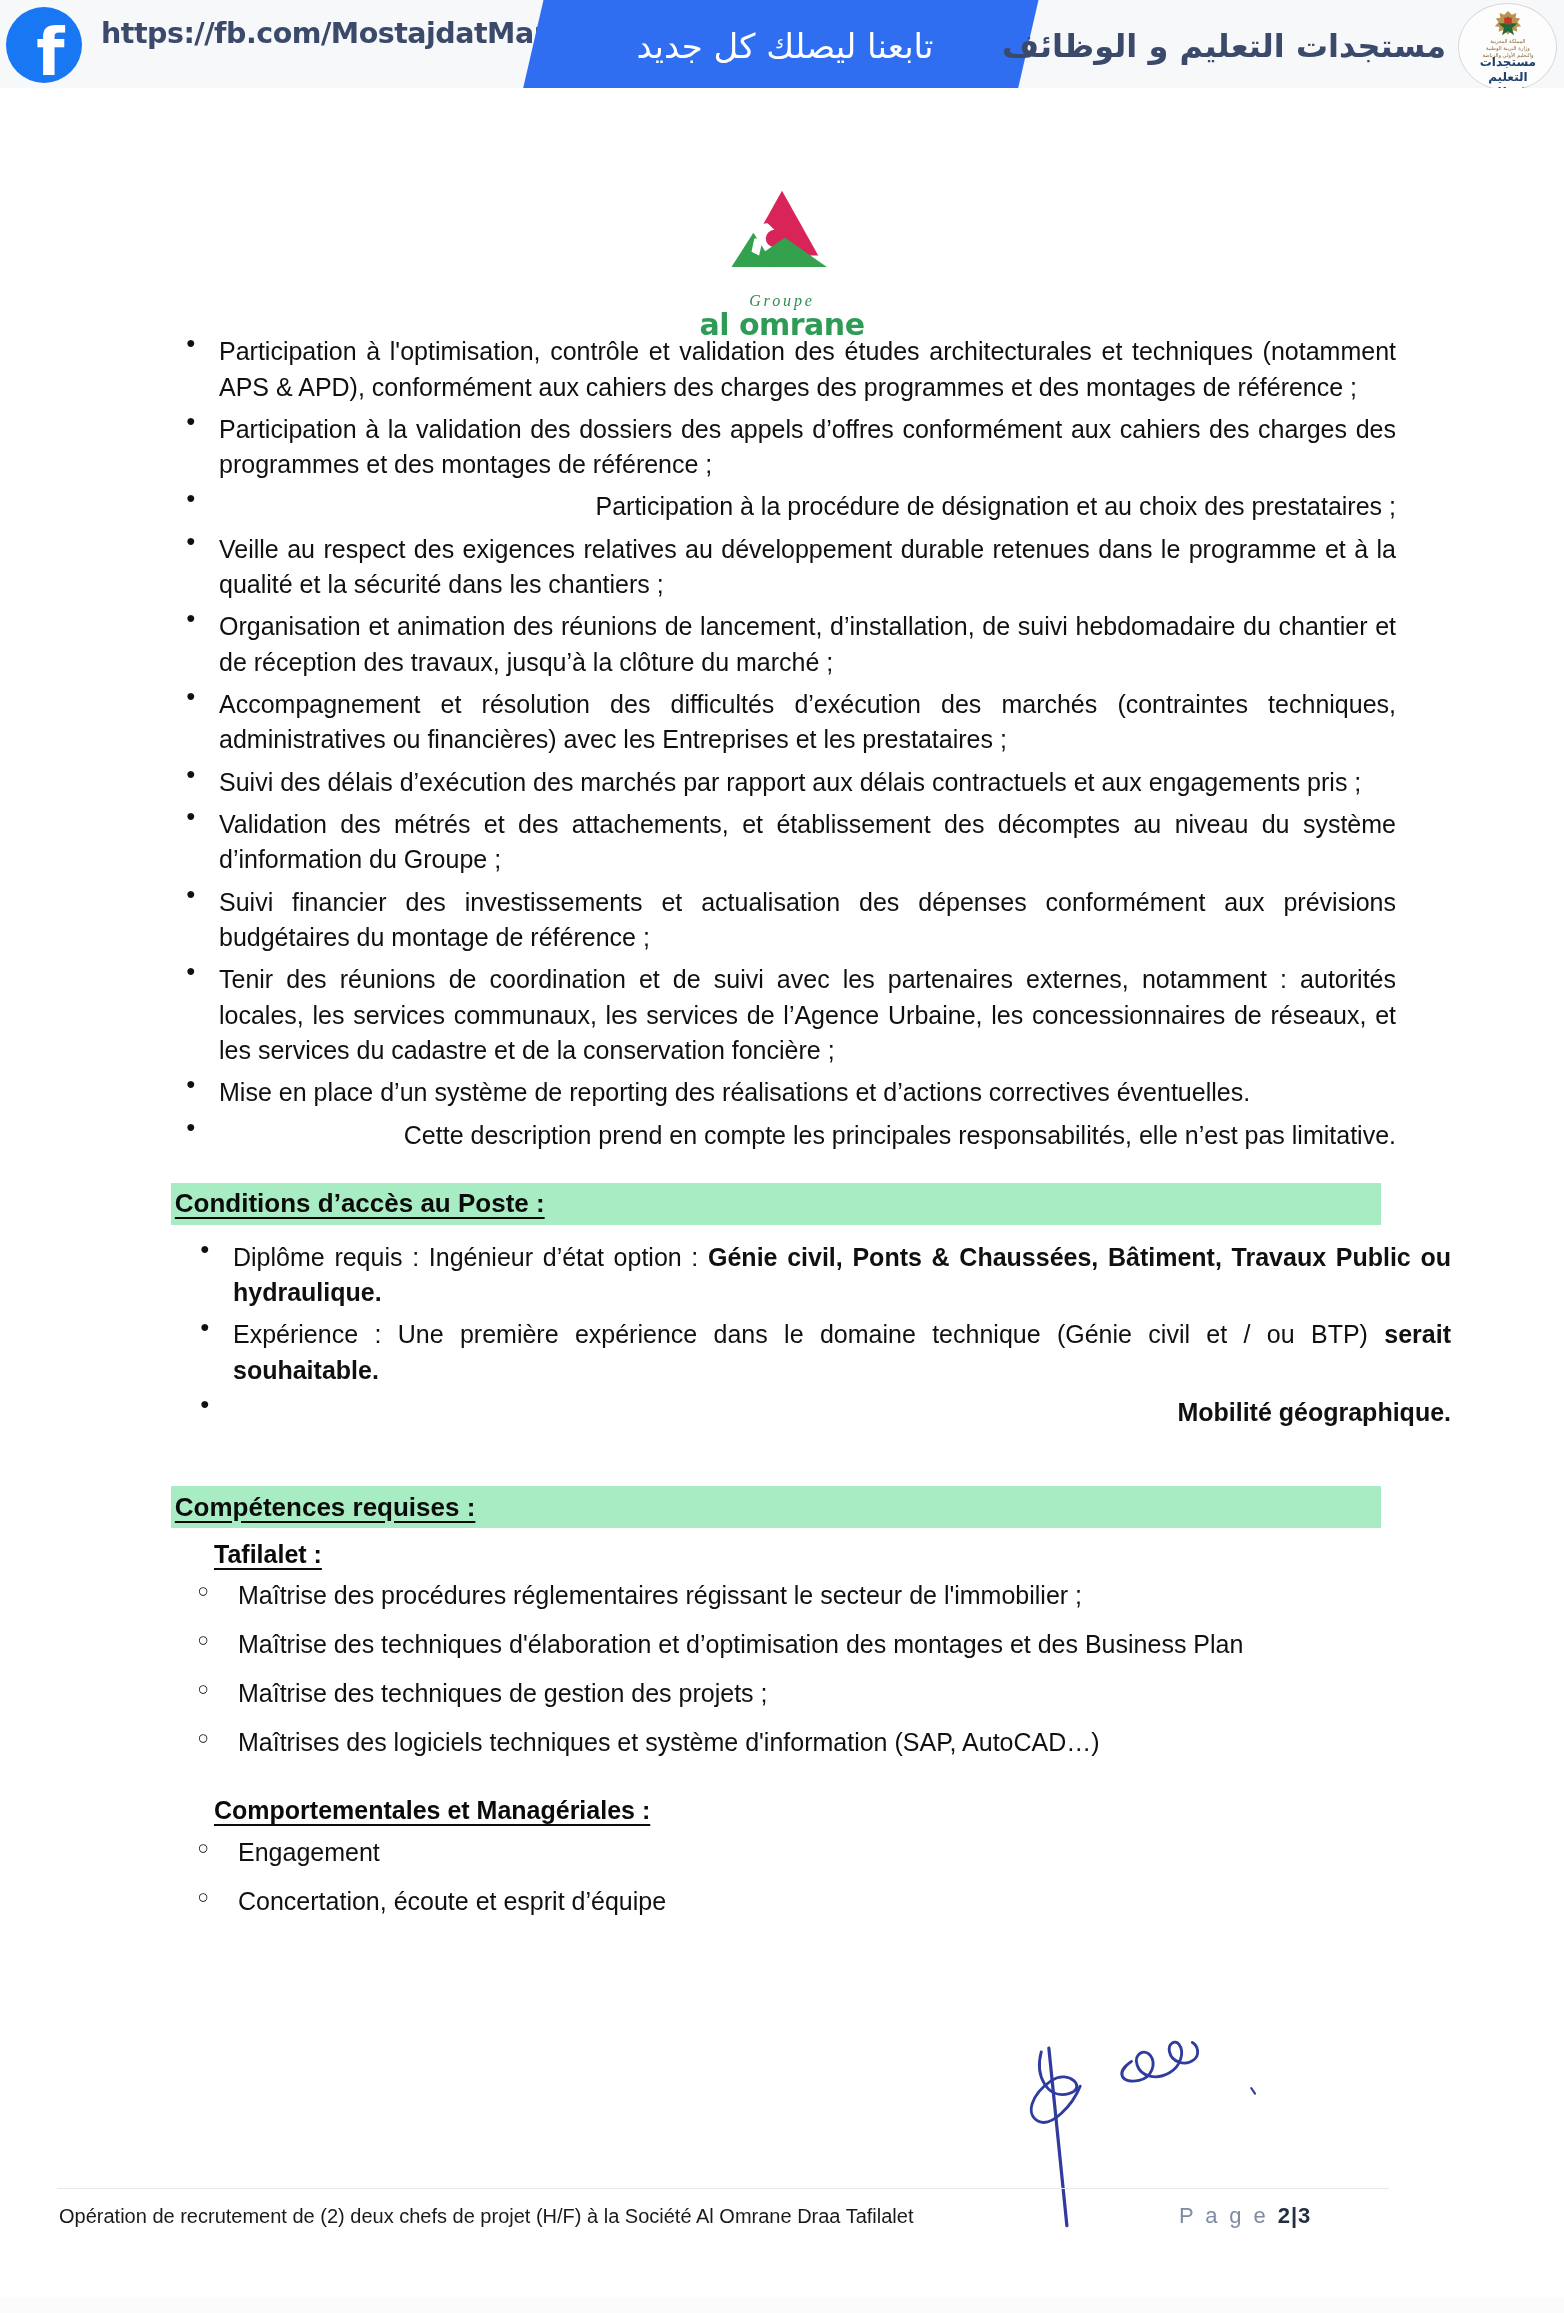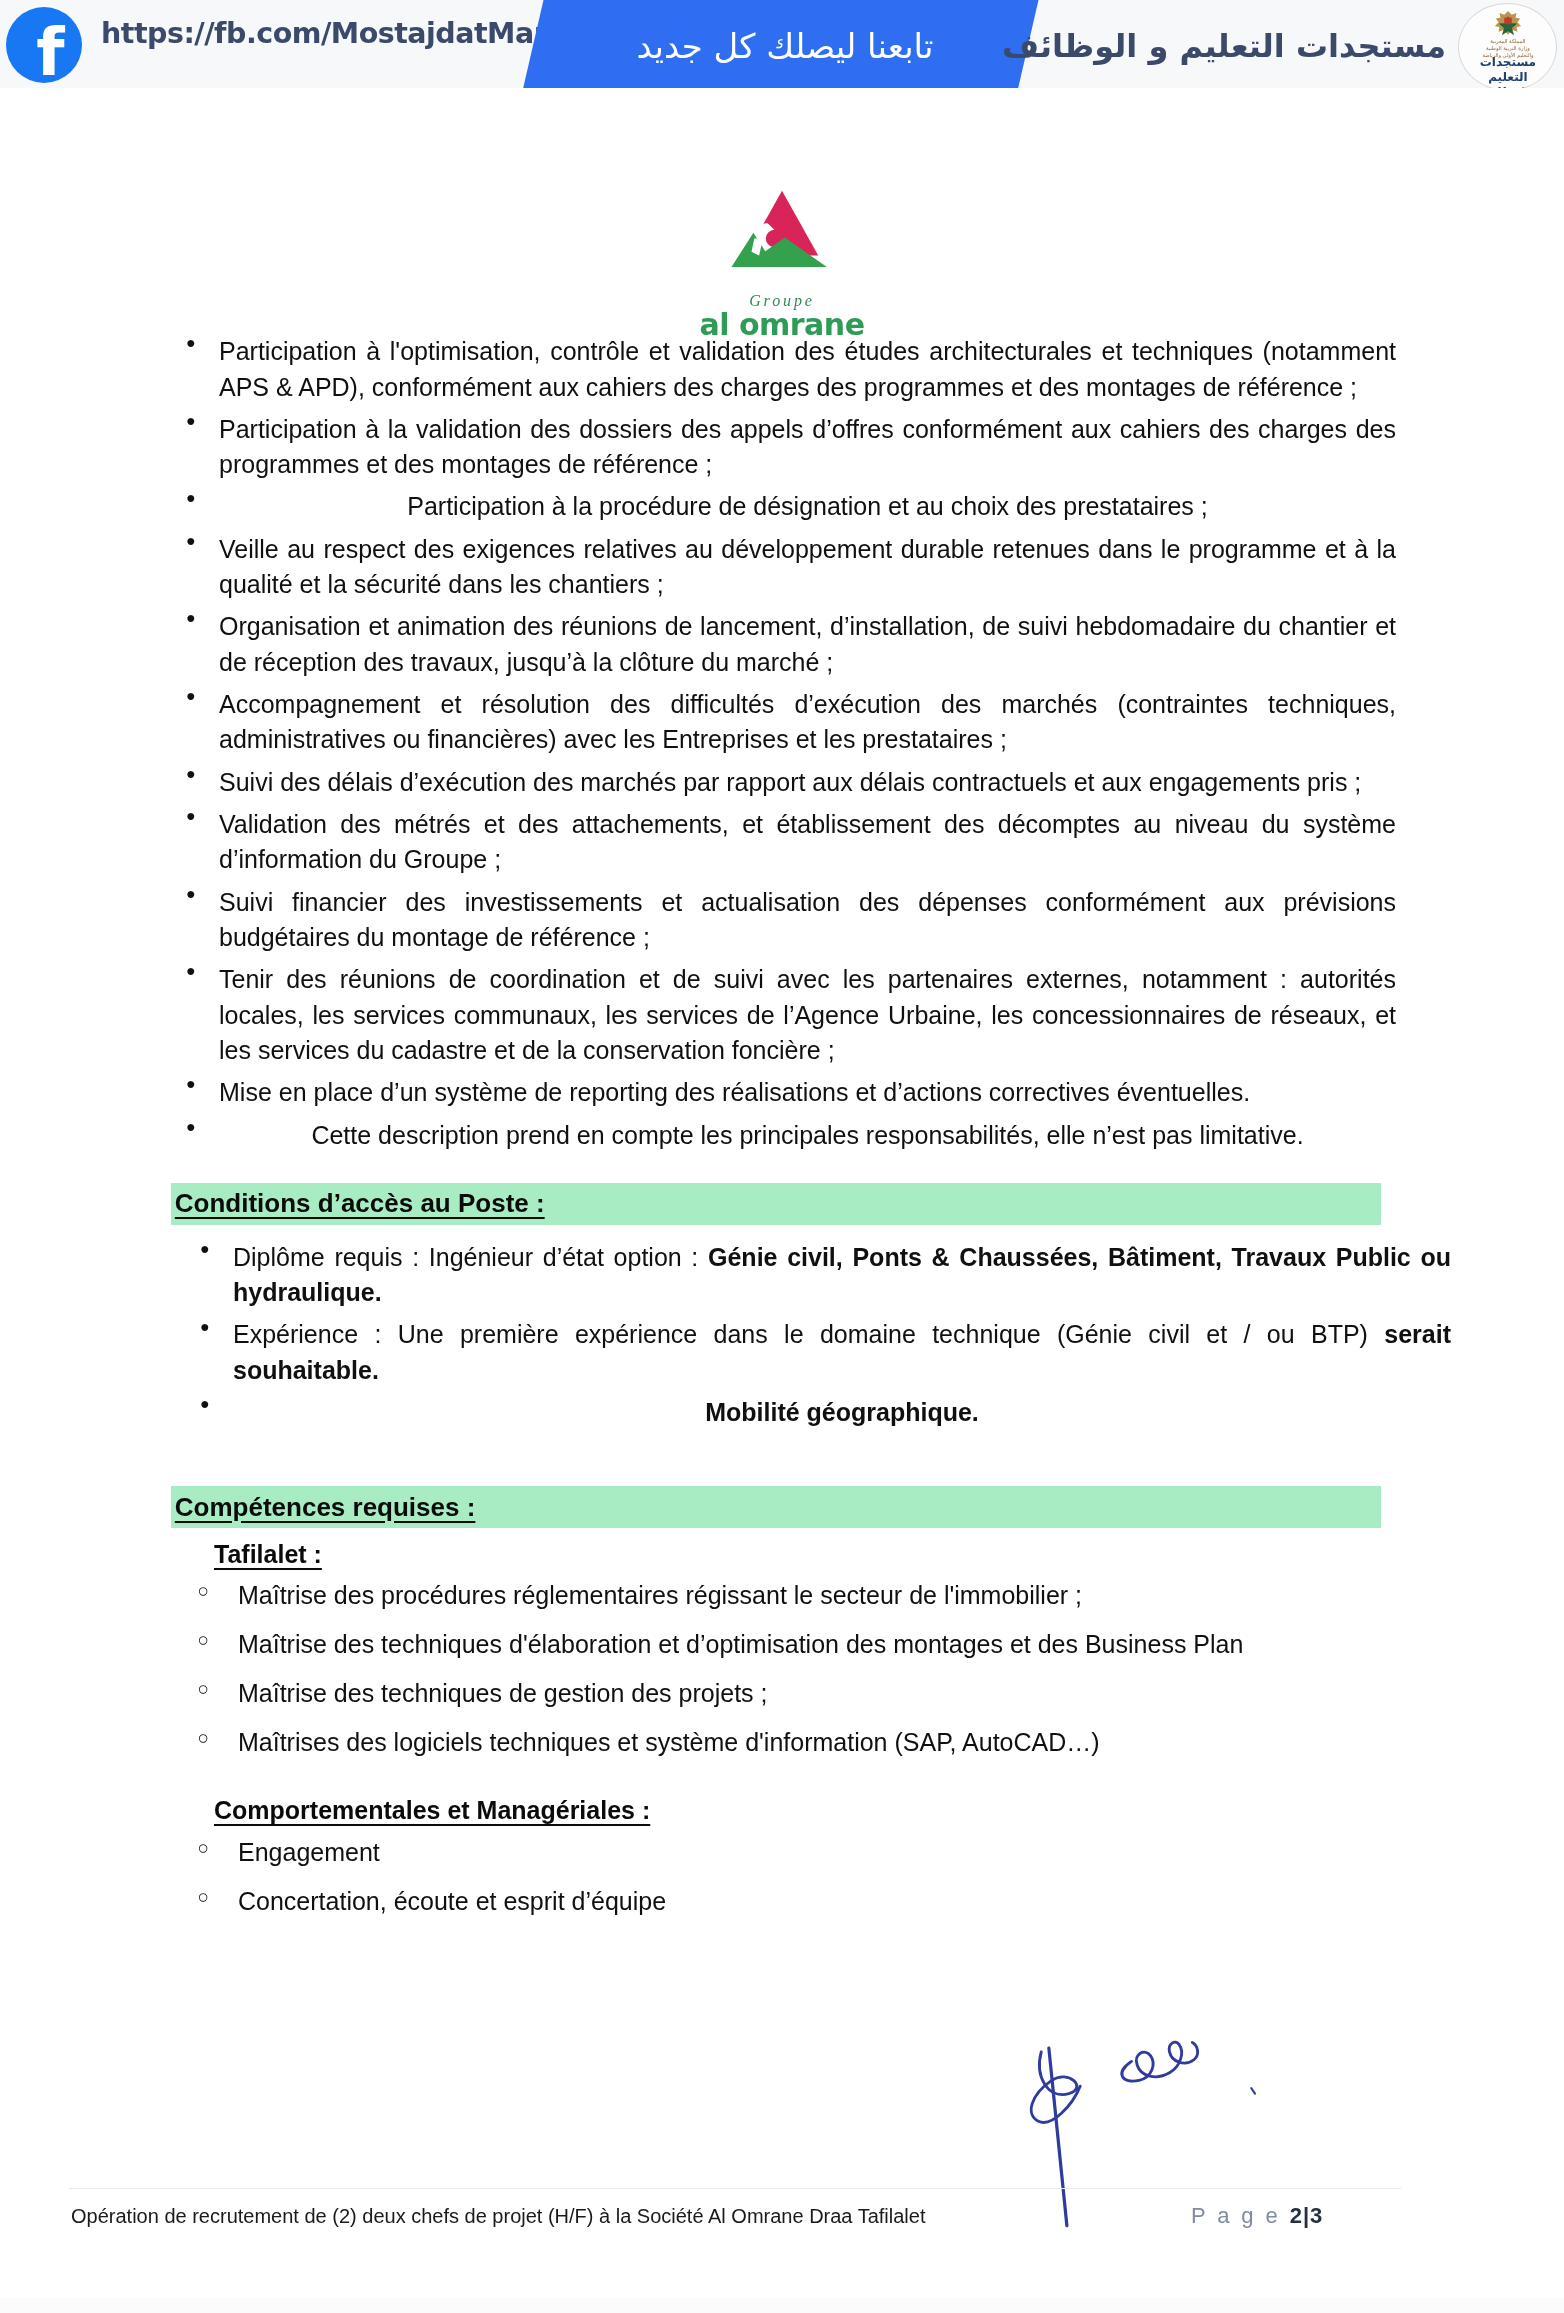--- a/index.html
+++ b/index.html
@@ -176,21 +176,21 @@
     text-align: justify;
     color: #101010;
   }
   li.bullet::before {
     content: "\25CF";
     position: absolute;
     left: 15px; top: -1.9px;
     font-size: 16px;
     color: #101010;
   }
-  li.bullet.nojust { text-align: center; }
+  li.bullet.nojust { text-align: right; }
   li.bullet b { font-weight: bold; }
 
   li.circ {
     position: relative;
     padding-left: 48px;
     margin-bottom: 13.3px;
     font-size: 25px;
     line-height: 1.42;
     color: #101010;
     text-align: left;
@@ -226,21 +226,21 @@
     text-underline-offset: 4.8px;
     color: #0b0b0b;
   }
 
   .list-area { margin-left: 171px; margin-right: 169px; }
   .list-area-2 { margin-left: 185px; margin-right: 114px; }
 
   
   .footer {
     position: absolute;
-    left: 12px; bottom: 68px;
+    left: 0; bottom: 68px;
     width: 1377px;
     height: 57px;
   }
   .footer-rule {
     position: absolute;
     left: 57px; top: 0;
     width: 1332px; height: 1px;
     background: #e9e9e9;
   }
   .footer-text {

